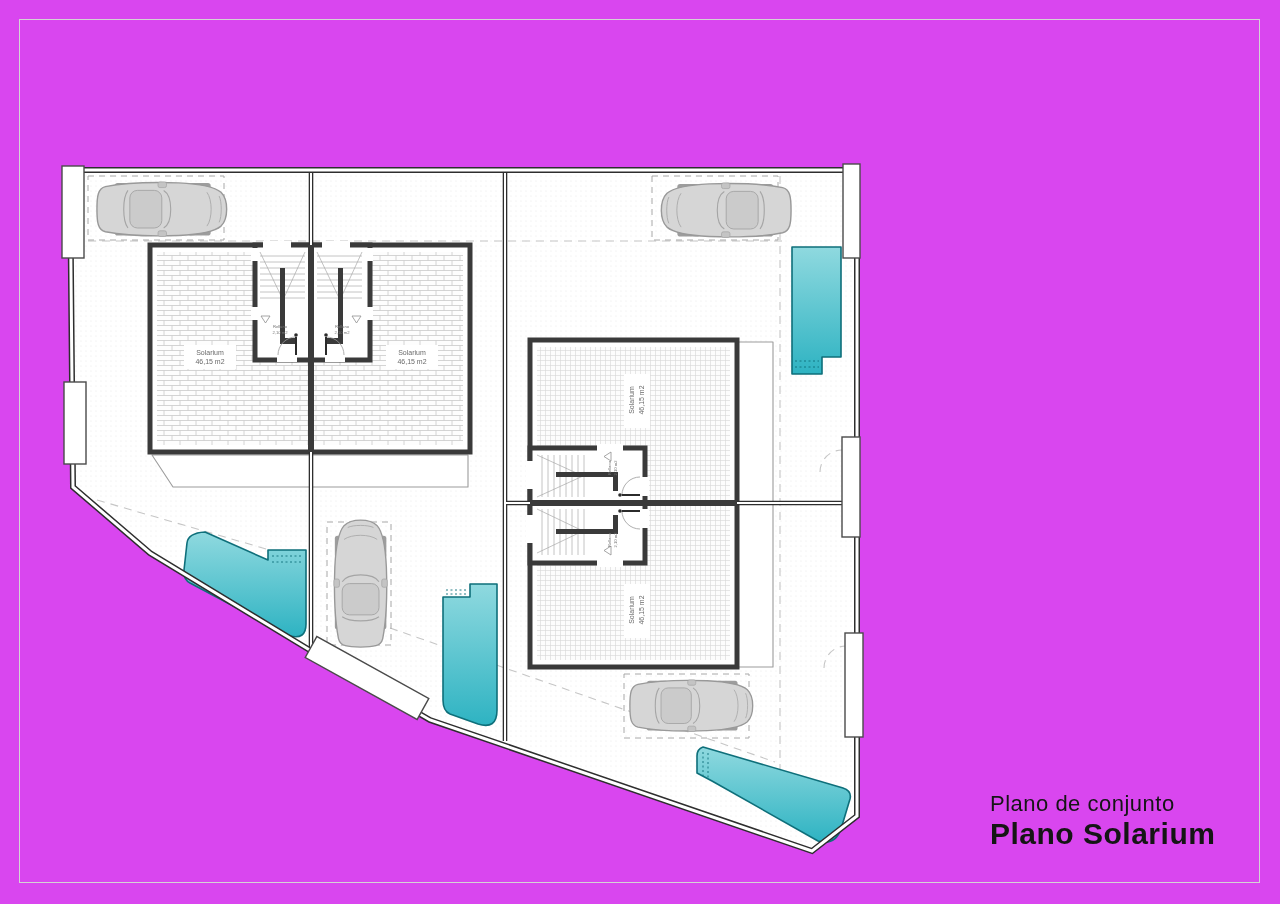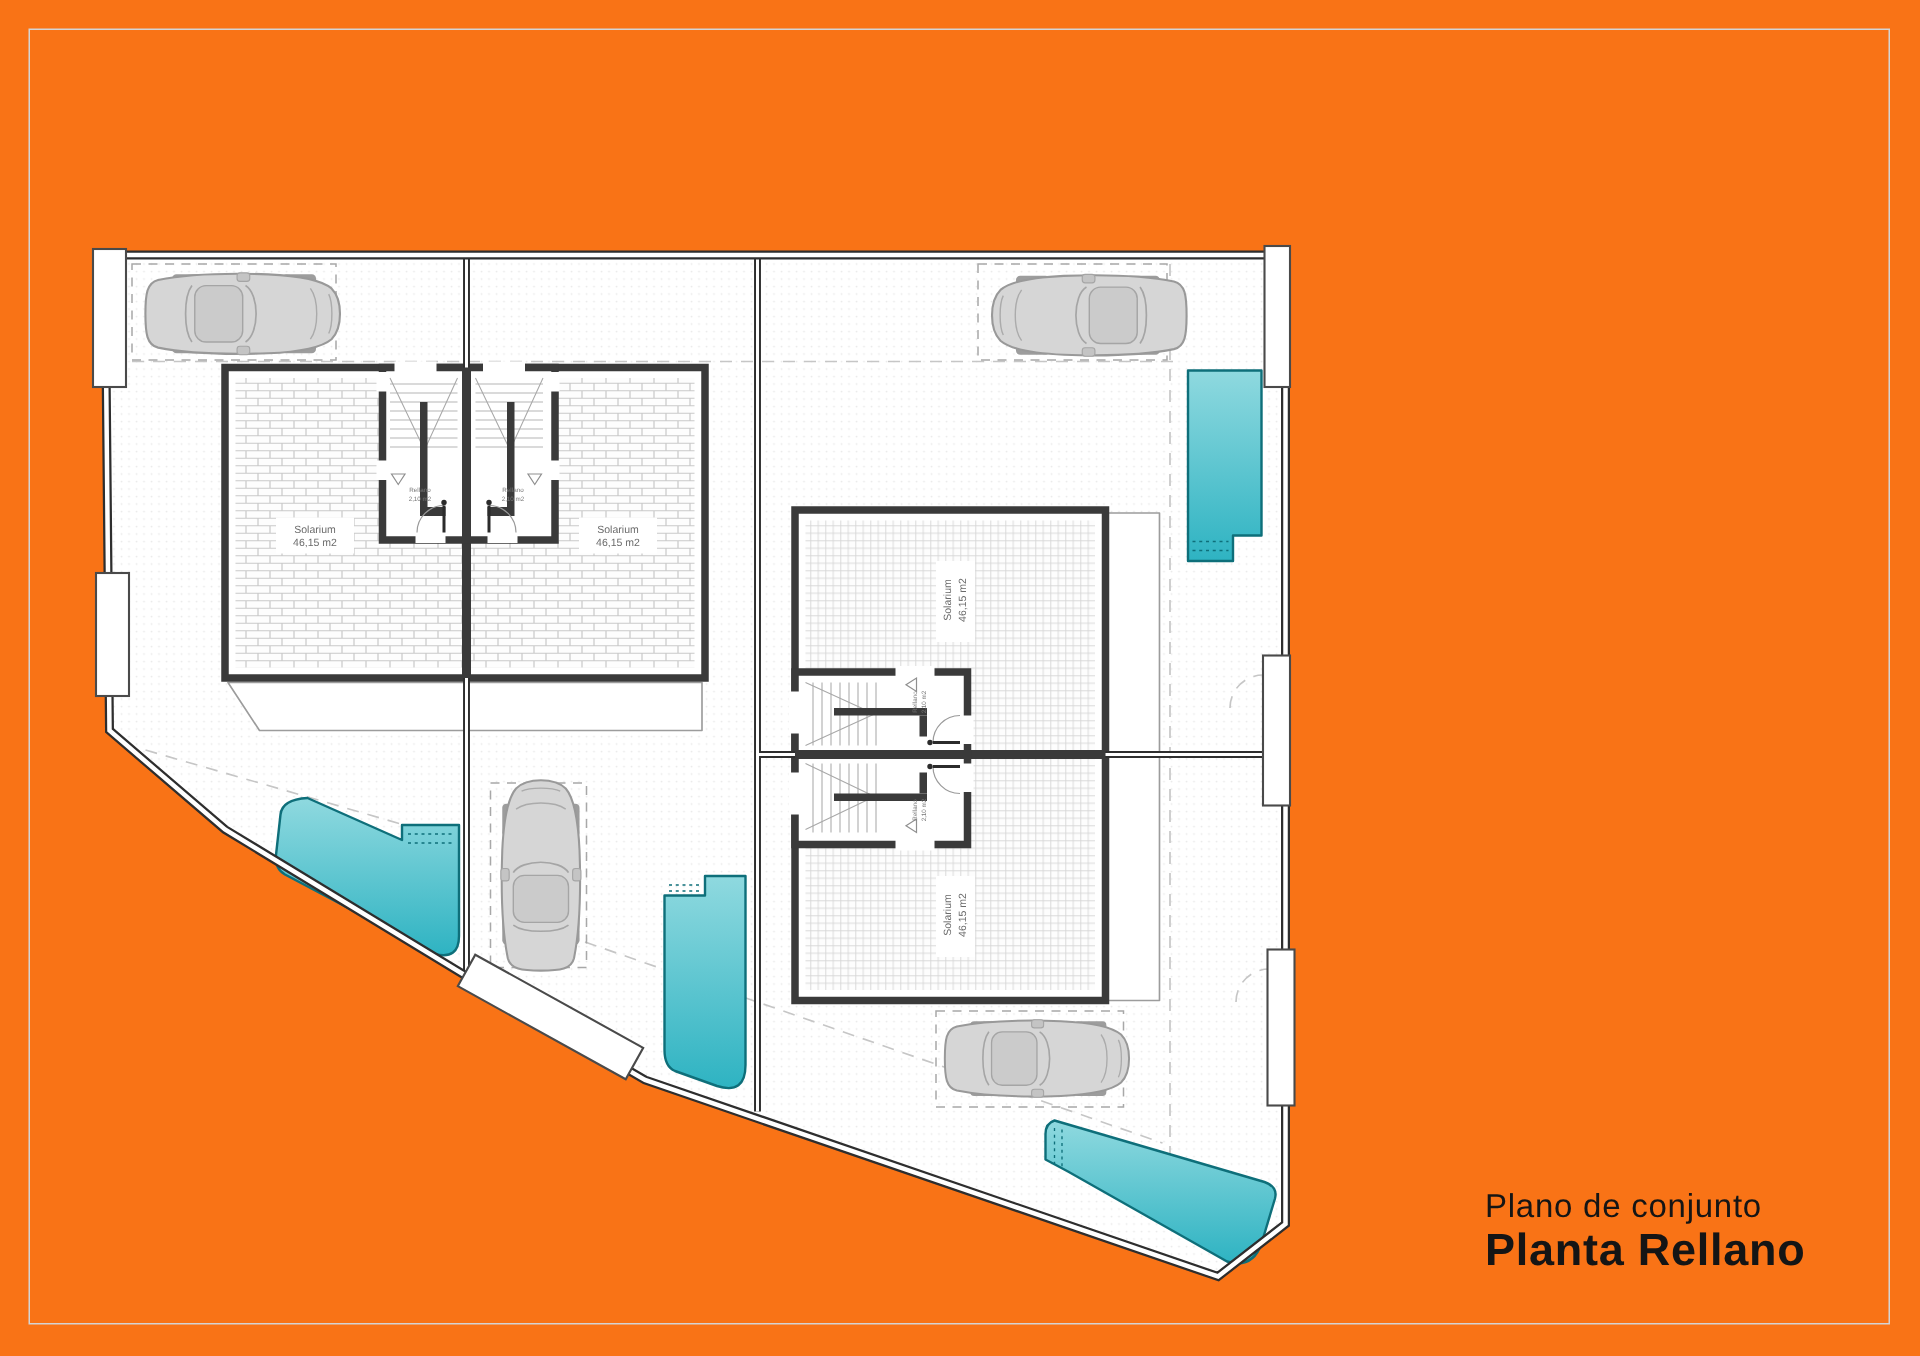--- a/index.html
+++ b/index.html
@@ -1,16 +1,16 @@
 <!DOCTYPE html>
 <html style="--c-pool: #2EB3C2; --c-pool-light: #8FD9DF; --c-pool-dark: #0E6F7A; --c-wall: #3A3A3A; --c-boundary: #2E2E2E; --c-dash: #A8A8A8; --c-hatch-line: #C9C9C9; --c-car-body: #D6D6D6;"><head>
 <meta charset="utf-8">
 <style>
   html,body{margin:0;padding:0;background:#fff;}
-  .canvas{position:relative;width:1280px;height:904px;background:#f97316;overflow:hidden;
+  .canvas{position:relative;width:1280px;height:904px;background:#d946ef;overflow:hidden;
           font-family:"Liberation Sans",sans-serif;}
   .frame{position:absolute;left:19px;top:19px;width:1239px;height:862px;
          border:1px solid #d4d4d4;}
   .plan-svg{position:absolute;left:0;top:0;}
   
   .pool{fill:url(#poolGrad);stroke:var(--c-pool-dark,#0e6f7a);stroke-width:1.6;stroke-linejoin:round;}
   .pg-top{stop-color:var(--c-pool-light,#8fd9df);}
   .pg-bot{stop-color:var(--c-pool,#2eb3c2);}
   .pool-step{stroke:var(--c-pool-dark,#0e6f7a);stroke-width:0.9;stroke-dasharray:2,2.5;fill:none;}
   .wallfill{fill:var(--c-wall,#3a3a3a);}
@@ -235,15 +235,15 @@
       <text class="lbl-s" x="342" y="334">2,10 m2</text>
       <text class="lbl-s" x="611" y="468" transform="rotate(-90 611 468)">Rellano</text>
       <text class="lbl-s" x="617" y="468" transform="rotate(-90 617 468)">2,10 m2</text>
       <text class="lbl-s" x="611" y="540" transform="rotate(-90 611 540)">Rellano</text>
       <text class="lbl-s" x="617" y="540" transform="rotate(-90 617 540)">2,10 m2</text>
     </g>
   </svg>
 
   <div class="title-block">
     <div class="sub">Plano de conjunto</div>
-    <div class="main">Planta Rellano</div>
+    <div class="main">Plano Solarium</div>
   </div>
 </div>
 
 </body></html>

